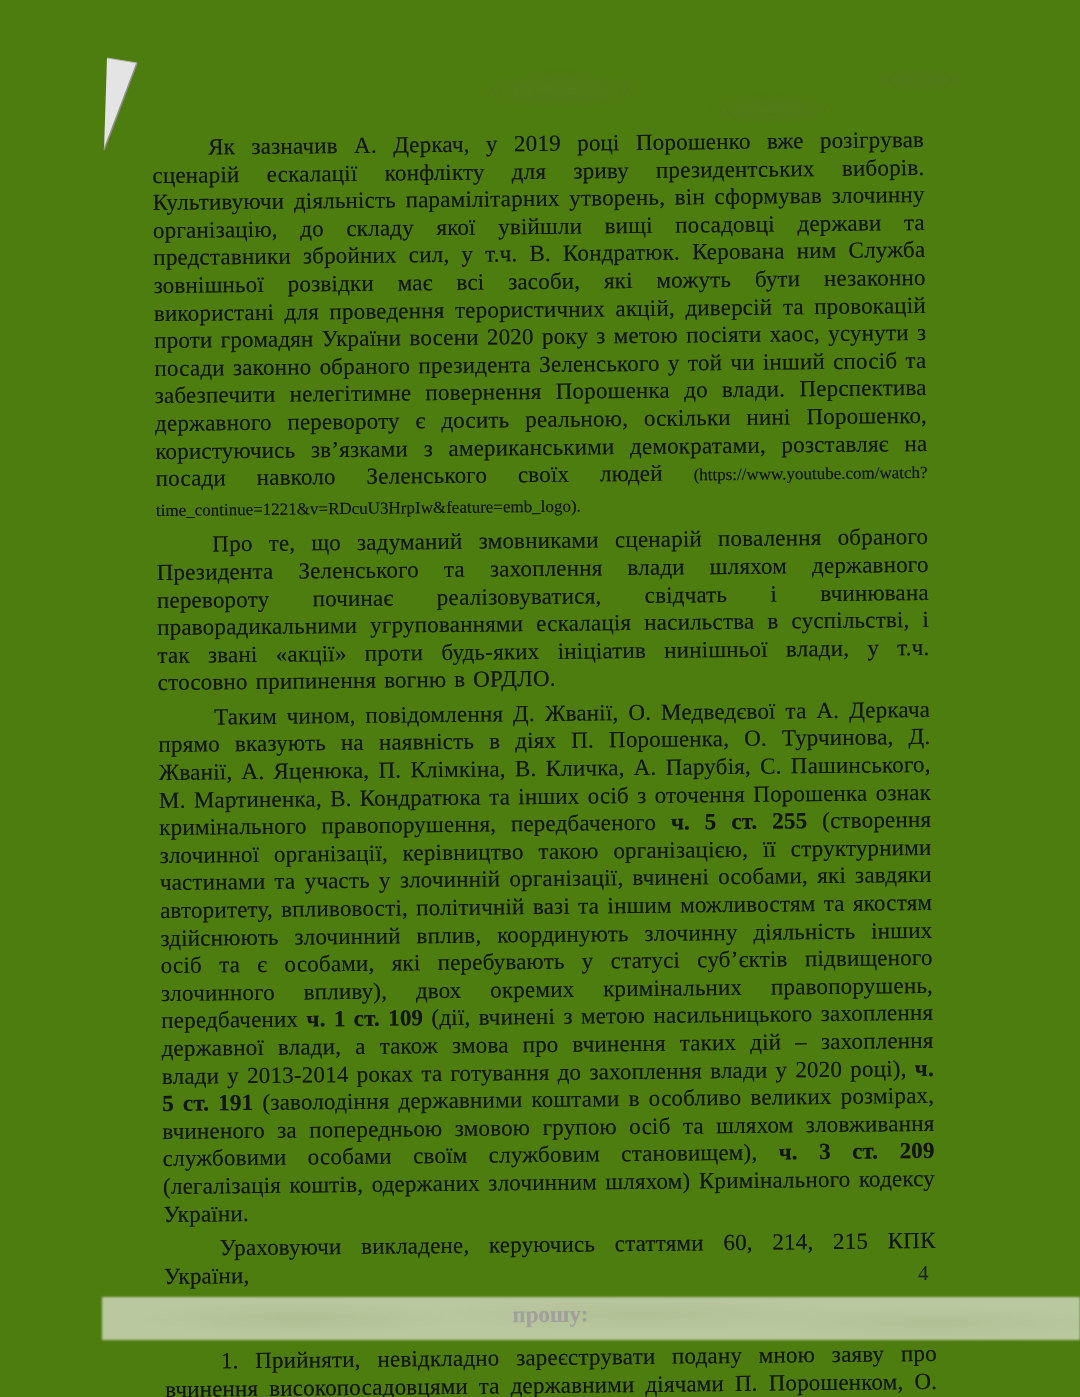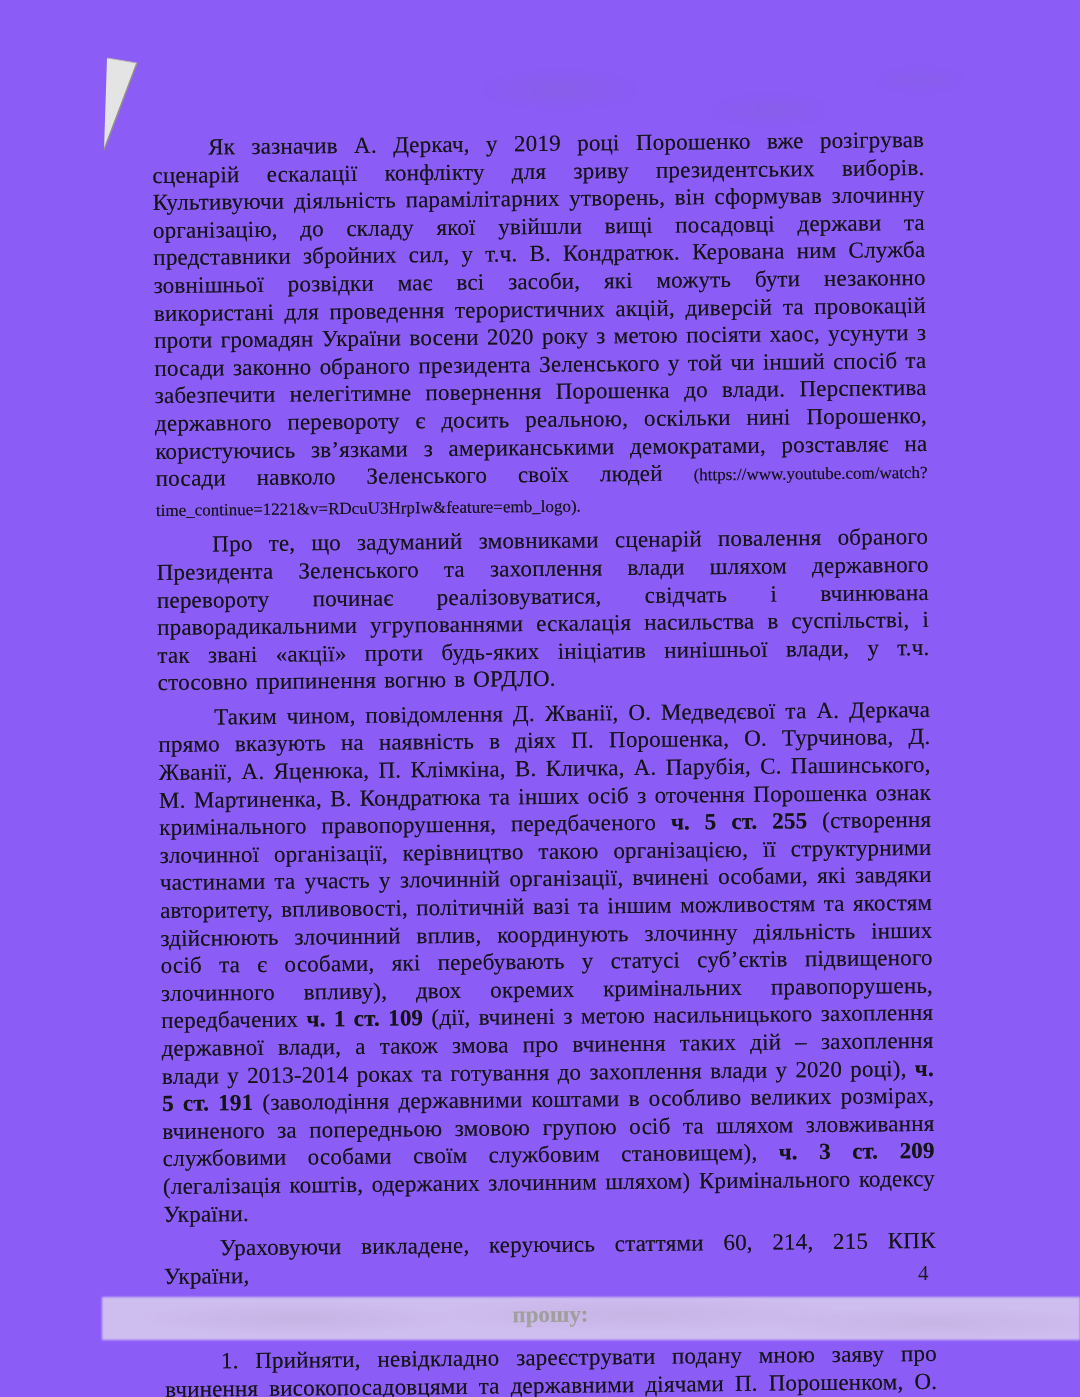--- a/index.html
+++ b/index.html
@@ -5,21 +5,21 @@
   html, body {
     margin: 0;
     padding: 0;
     background: #ffffff;
     font-family: "Liberation Serif", serif;
   }
   .page {
     position: relative;
     width: 1080px;
     height: 1397px;
-    background: #8b5cf6;
+    background: #4d7c0f;
     overflow: hidden;
     color: #141414;
   }
   
   .smudge-top {
     position: absolute;
     left: 380px;
     top: 50px;
     width: 600px;
     height: 100px;

